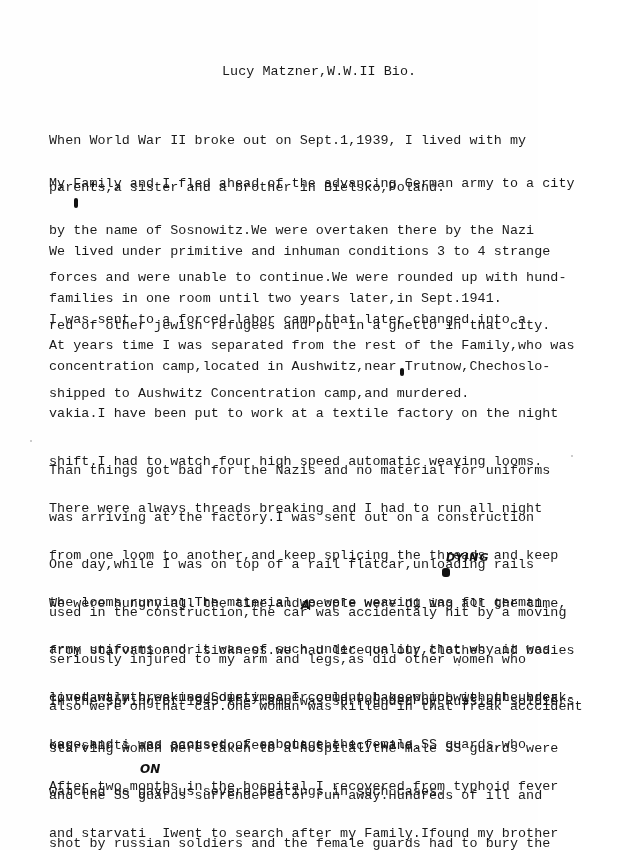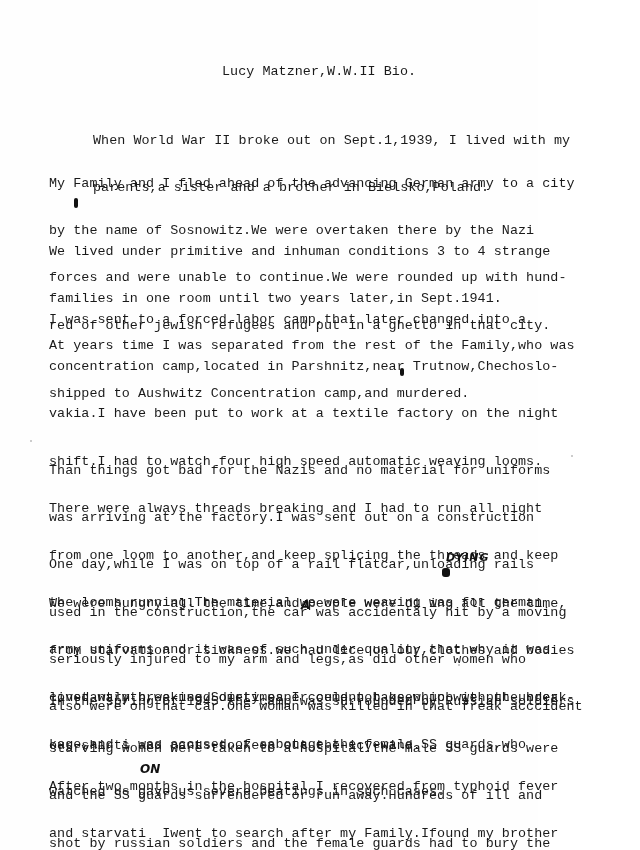--- a/index.html
+++ b/index.html
@@ -13,21 +13,21 @@
   .blot { position:absolute; background:#111; border-radius:2px; }
   .speck { position:absolute; width:2px; height:2px; background:#bbb; border-radius:1px; }
 </style>
 </head>
 <body>
 
 <div class="page">
 
   <div class="typed title">Lucy Matzner,W.W.II Bio.</div>
 
-  <div class="typed para" style="top:102px;margin-left:44px;">
+  <div class="typed para" style="top:102px;">
     <div class="line">When World War II broke out on Sept.1,1939, I lived with my</div>
     <div class="line">parents,a sister and a brother in Bielsko,Poland.</div>
   </div>
 
   <div class="typed para" style="top:145px;">
     <div class="line">My Family and I fled ahead of the advancing German army to a city</div>
     <div class="line">by the name of Sosnowitz.We were overtaken there by the Nazi</div>
     <div class="line">forces and were unable to continue.We were rounded up with hund-</div>
     <div class="line">red of other jewish refugees and put in a ghetto in that city.</div>
   </div>
@@ -35,21 +35,21 @@
 
   <div class="typed para" style="top:213px;">
     <div class="line">We lived under primitive and inhuman conditions 3 to 4 strange</div>
     <div class="line">families in one room until two years later,in Sept.1941.</div>
     <div class="line">At years time I was separated from the rest of the Family,who was</div>
     <div class="line">shipped to Aushwitz Concentration camp,and murdered.</div>
   </div>
 
   <div class="typed para" style="top:281px;">
     <div class="line">I was sent to a forced labor camp,that later changed into a</div>
-    <div class="line">concentration camp,located in Parshnitz,near Trutnow,Chechoslo-</div>
+    <div class="line">concentration camp,located in Aushwitz,near Trutnow,Chechoslo-</div>
     <div class="line">vakia.I have been put to work at a textile factory on the night</div>
     <div class="line">shift.I had to watch four high speed automatic weaving looms.</div>
     <div class="line">There were always threads breaking and I had to run all night</div>
     <div class="line">from one loom to another,and keep splicing the threads and keep</div>
     <div class="line">the looms running.The material we were weaving was for german</div>
     <div class="line">army uniforms and it was of such under quality,that why it was</div>
     <div class="line">constantly breaking.Sometimes I could not keep up with the break-</div>
     <div class="line">kage,and i was accused of sabotage.the female SS guards,who</div>
     <div class="line">watched us gave us severe beatings in such cases.</div>
   </div>

